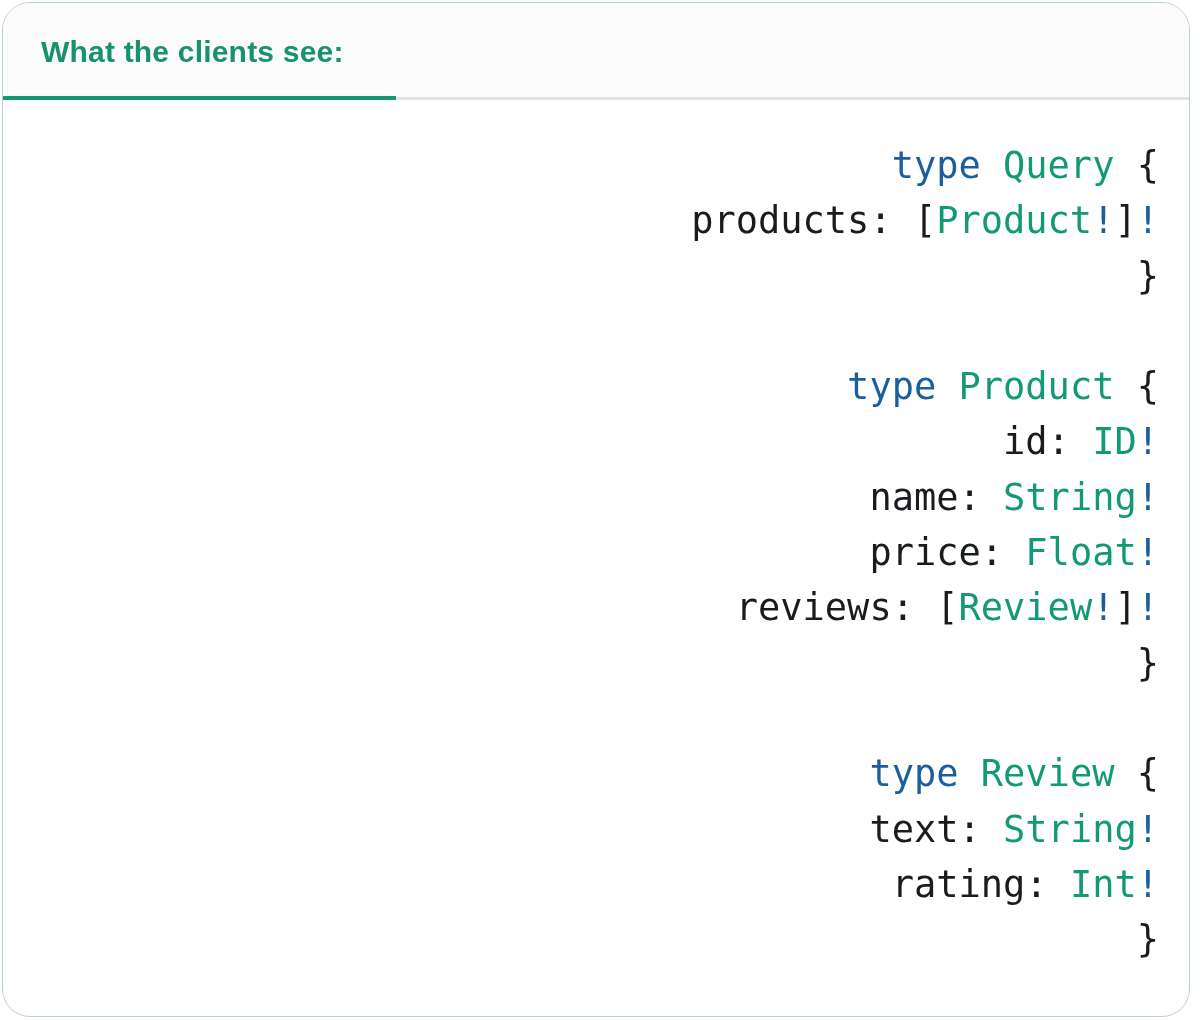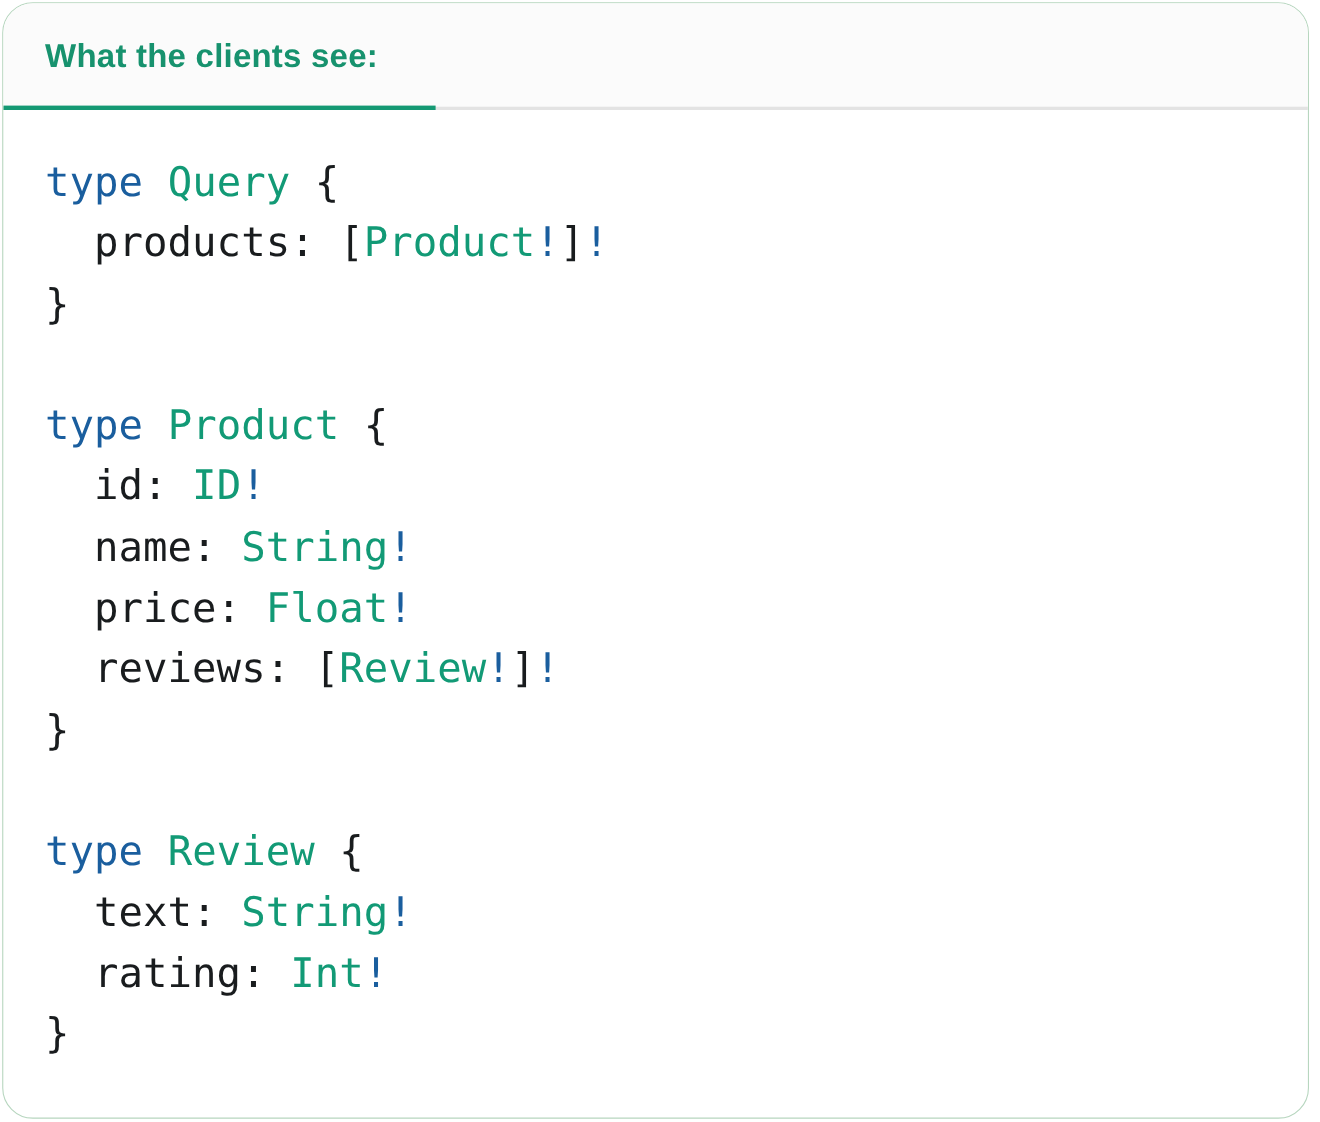--- a/index.html
+++ b/index.html
@@ -64,21 +64,21 @@
   }
   pre.code {
     margin: 0;
     padding: 38px 30px 0 38px;
     font-family: "DejaVu Sans Mono", monospace;
     font-size: 37px;
     line-height: 55.3px;
     color: var(--code-text, #191c1e);
     white-space: pre;
   }
-  .code-line { min-height: 55.3px; }
+  .code-line { min-height: 55.3px; text-align: right; }
   .tok-keyword  { color: var(--kw-blue, #1a5e9e); }
   .tok-typename { color: var(--type-teal, #129a76); }
   .tok-bang     { color: var(--kw-blue, #1a5e9e); }
   .tok-plain    { color: var(--code-text, #191c1e); }
 </style>
 </head>
 <body>
 
 <div class="card">
   <div class="tabbar">

